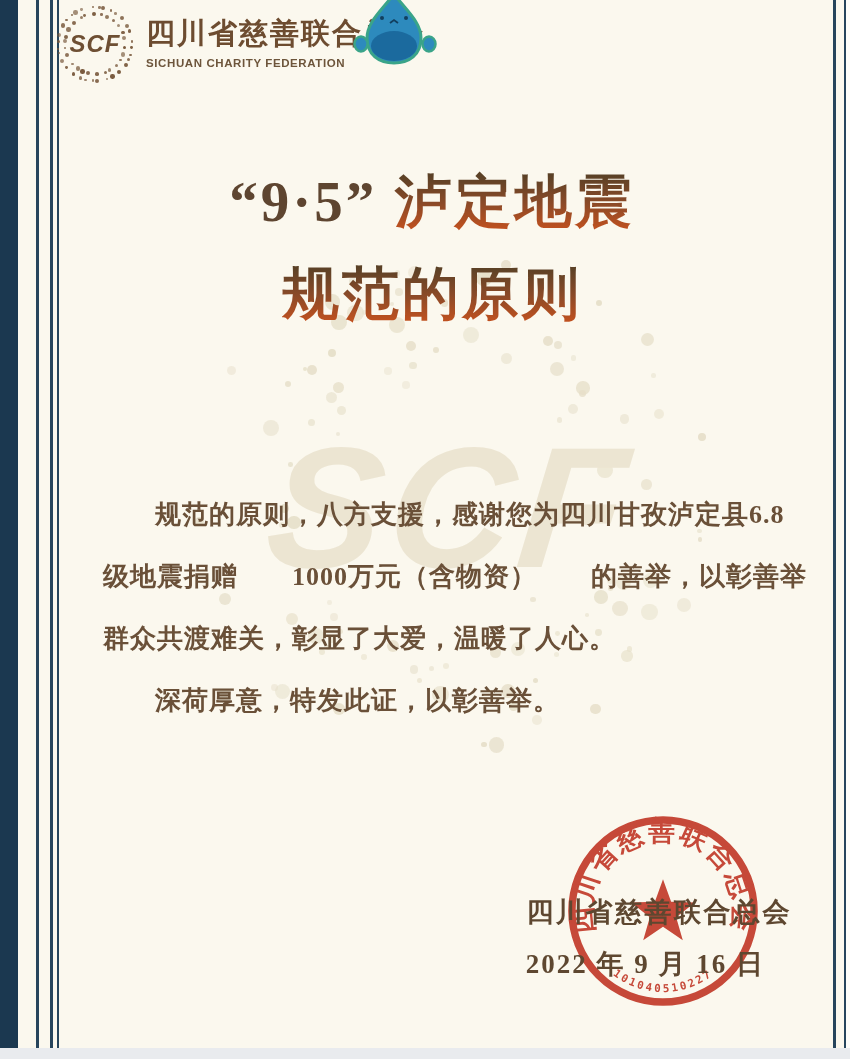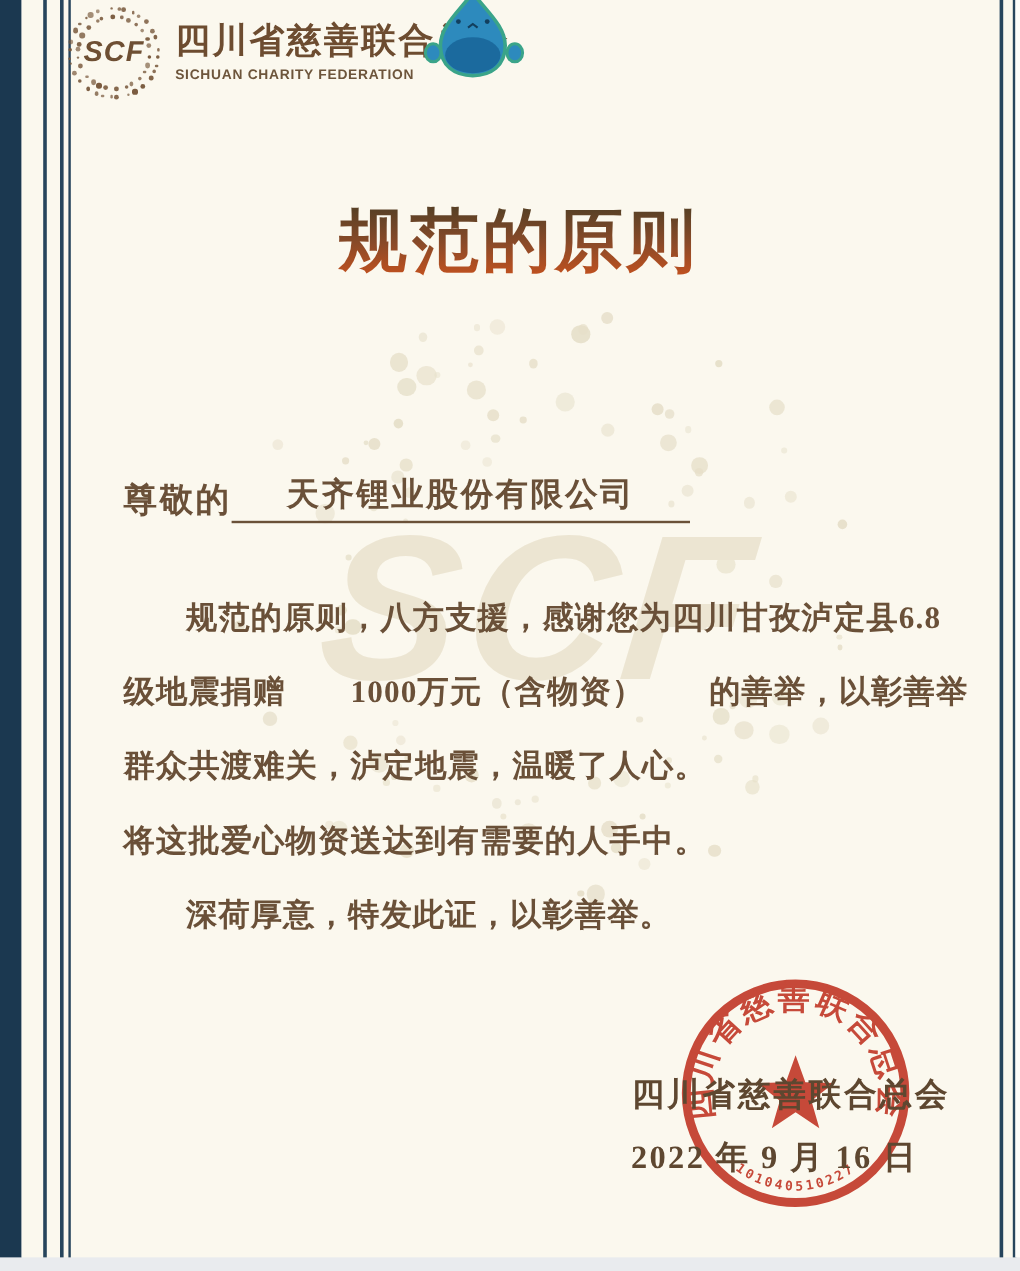--- a/index.html
+++ b/index.html
@@ -262,33 +262,29 @@
       <path d="M42,-6 C30,10 15,22 15,38 C15,55 27,63 42,63 C57,63 69,55 69,38 C69,22 54,10 42,-6 Z" fill="#2d8abd" stroke="#3aa489" stroke-width="3"></path>
       <ellipse cx="42" cy="46" rx="23" ry="15" fill="#1b6a9e"></ellipse>
       <circle cx="30" cy="18" r="2" fill="#123f5e"></circle>
       <circle cx="54" cy="18" r="2" fill="#123f5e"></circle>
       <path d="M38,23 L42,20 L46,23" fill="none" stroke="#123f5e" stroke-width="1.8"></path>
       <ellipse cx="9" cy="44" rx="6.5" ry="7.5" fill="#2d8abd" stroke="#3aa489" stroke-width="2.5"></ellipse>
       <ellipse cx="77" cy="44" rx="6.5" ry="7.5" fill="#2d8abd" stroke="#3aa489" stroke-width="2.5"></ellipse>
     </svg>
 
     <div class="title">
+      <div class="title-line"><span class="t-num">“9·5”</span><span class="t-cn"> 泸定地震</span></div>
       <div class="title-line"><span class="t-cn">规范的原则</span></div>
     </div>
 
-    <div class="recipient">
-      <span class="salutation">尊敬的</span>
-      <span class="uline">天齐锂业股份有限公司</span>
-    </div>
 
     <div class="body-lines">
       <div class="body-line indent">规范的原则，八方支援，感谢您为四川甘孜泸定县6.8</div>
       <div class="body-line">级地震捐赠　　1000万元（含物资）　　的善举，以彰善举</div>
-      <div class="body-line">群众共渡难关，泸定地震，温暖了人心。</div>
-      <div class="body-line">将这批爱心物资送达到有需要的人手中。</div>
+      <div class="body-line">群众共渡难关，彰显了大爱，温暖了人心。</div>
       <div class="body-line indent">深荷厚意，特发此证，以彰善举。</div>
     </div>
 
     <svg class="seal" viewBox="0 0 200 200">
       <circle cx="100" cy="100" r="92" fill="none" stroke="#c23b2a" stroke-width="7.5"></circle>
       <path id="sealTopArc" d="M 34.7 130.4 A 72 72 0 1 1 165.3 130.4" fill="none"></path>
       <text class="seal-arc-text">
         <textPath href="#sealTopArc" startOffset="50%" text-anchor="middle">四川省慈善联合总会</textPath>
       </text>
       <polygon points="0,-34 8.2,-11.3 32.3,-10.5 13.3,4.3 20,27.5 0,14 -20,27.5 -13.3,4.3 -32.3,-10.5 -8.2,-11.3" transform="translate(100,102)" fill="#c23b2a"></polygon>

